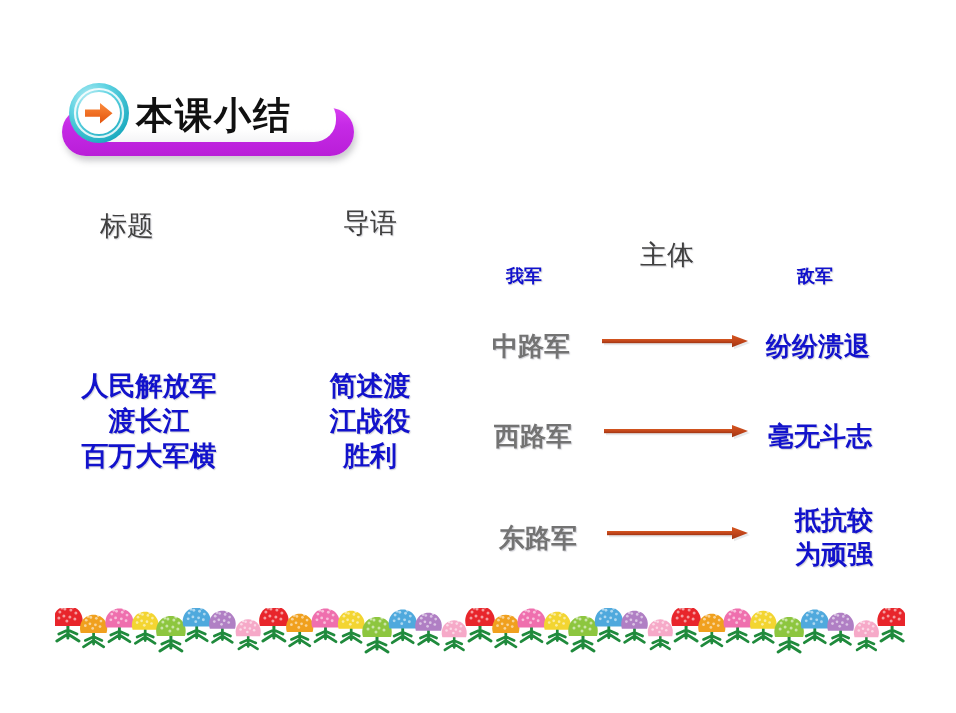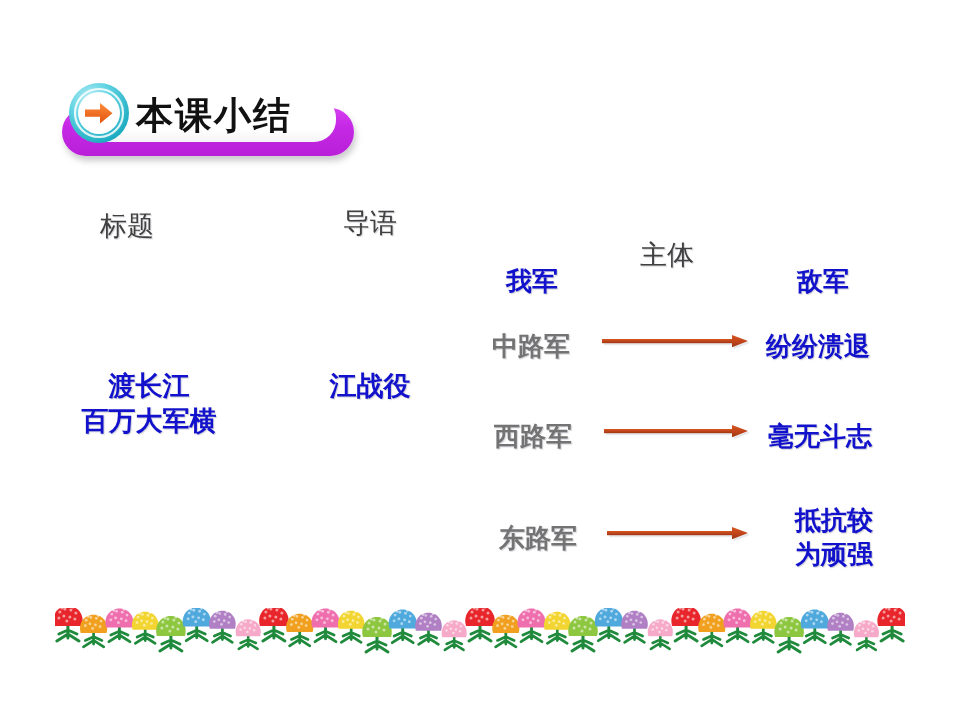--- a/index.html
+++ b/index.html
@@ -75,21 +75,21 @@
     text-shadow: 1px 1px 1px rgba(170,170,180,0.55);
   }
   #head-title    { left: 100px; top: 208px; }
   #head-lead     { left: 343px; top: 205px; text-align: right; }
   #head-body     { left: 640px; top: 205px; margin-top: 32px; }
 
   
   .sub-head {
     position: absolute;
     color: #1212cc;
-    font-size: 26px;
+    font-size: 18px;
     font-weight: bold;
     white-space: nowrap;
     text-shadow: 1px 1px 1px rgba(170,170,180,0.55);
   }
   #head-our   { left: 506px; top: 264px; }
   #head-enemy { left: 797px; top: 264px; }
 
   
   .block-text {
     position: absolute;
@@ -182,26 +182,29 @@
 </div>
 
 <div class="col-head" id="head-title">标题</div>
 <div class="col-head" id="head-lead">导语</div>
 <div class="col-head" id="head-body">主体</div>
 
 <div class="sub-head" id="head-our">我军</div>
 <div class="sub-head" id="head-enemy">敌军</div>
 
 <div class="block-text" id="col-title-text">
+  <div>人民解放军</div>
   <div>渡长江</div>
   <div>百万大军横</div>
 </div>
 
 <div class="block-text" id="col-lead-text">
+  <div>简述渡</div>
   <div>江战役</div>
+  <div>胜利</div>
 </div>
 
 <div class="row-left" id="row0-left">中路军</div>
 <div class="row-arrow" id="row0-arrow">
   <svg width="160" height="20" viewBox="0 0 160 20" xmlns="http://www.w3.org/2000/svg">
     <defs>
       <linearGradient id="rustA" x1="0" y1="0" x2="0" y2="1">
         <stop offset="0%" stop-color="#d4561f"></stop>
         <stop offset="55%" stop-color="#c0441a"></stop>
         <stop offset="100%" stop-color="#9e3512"></stop>

